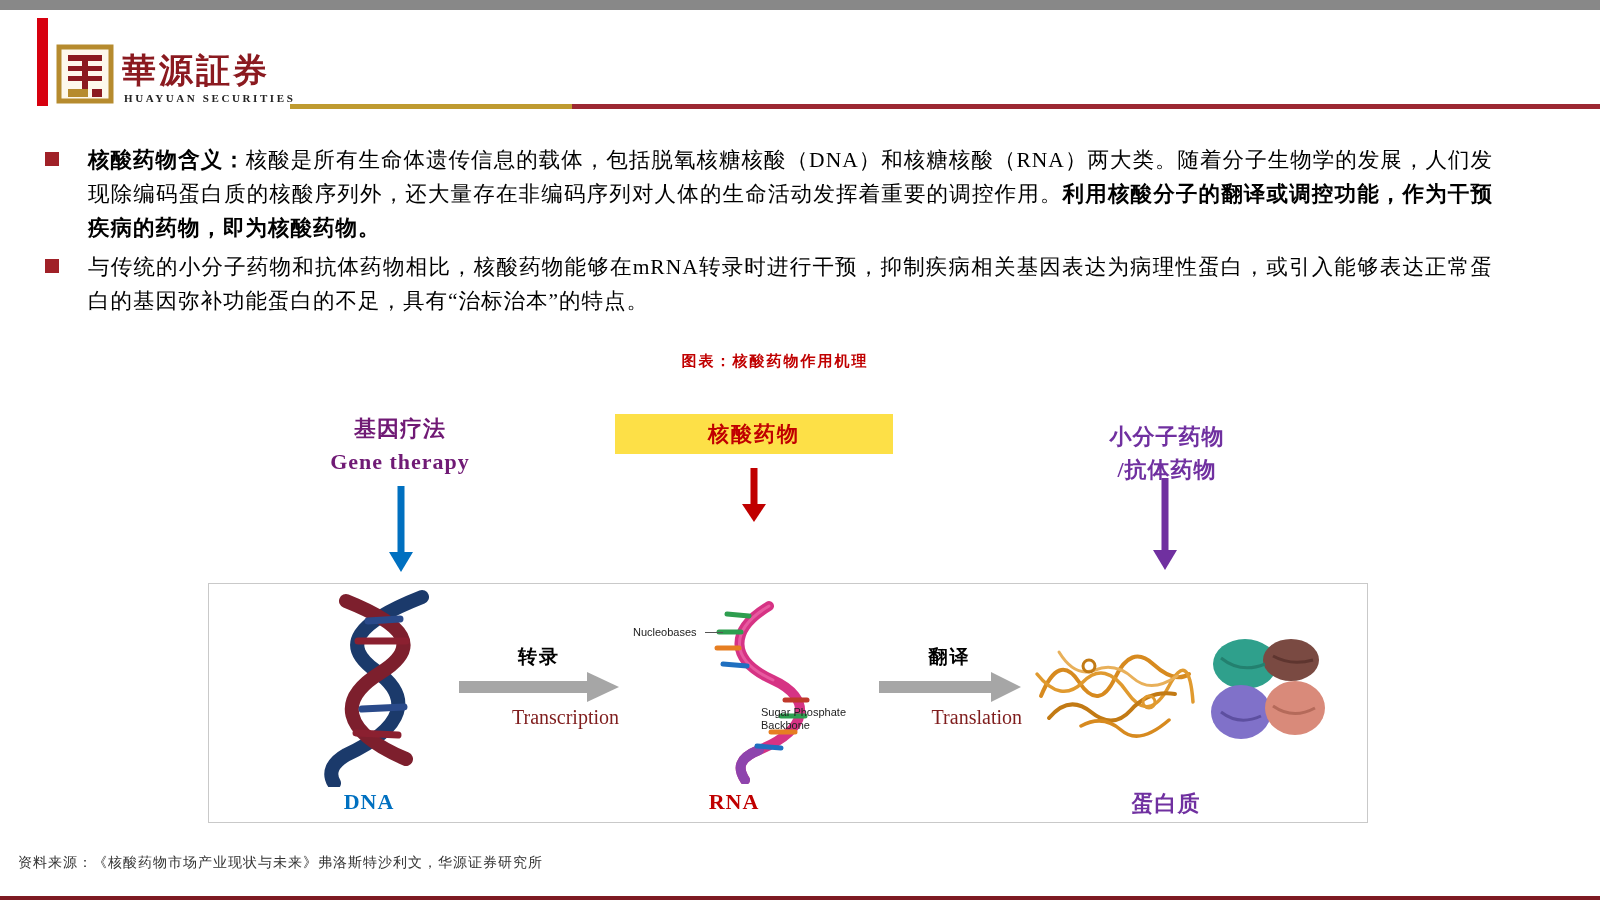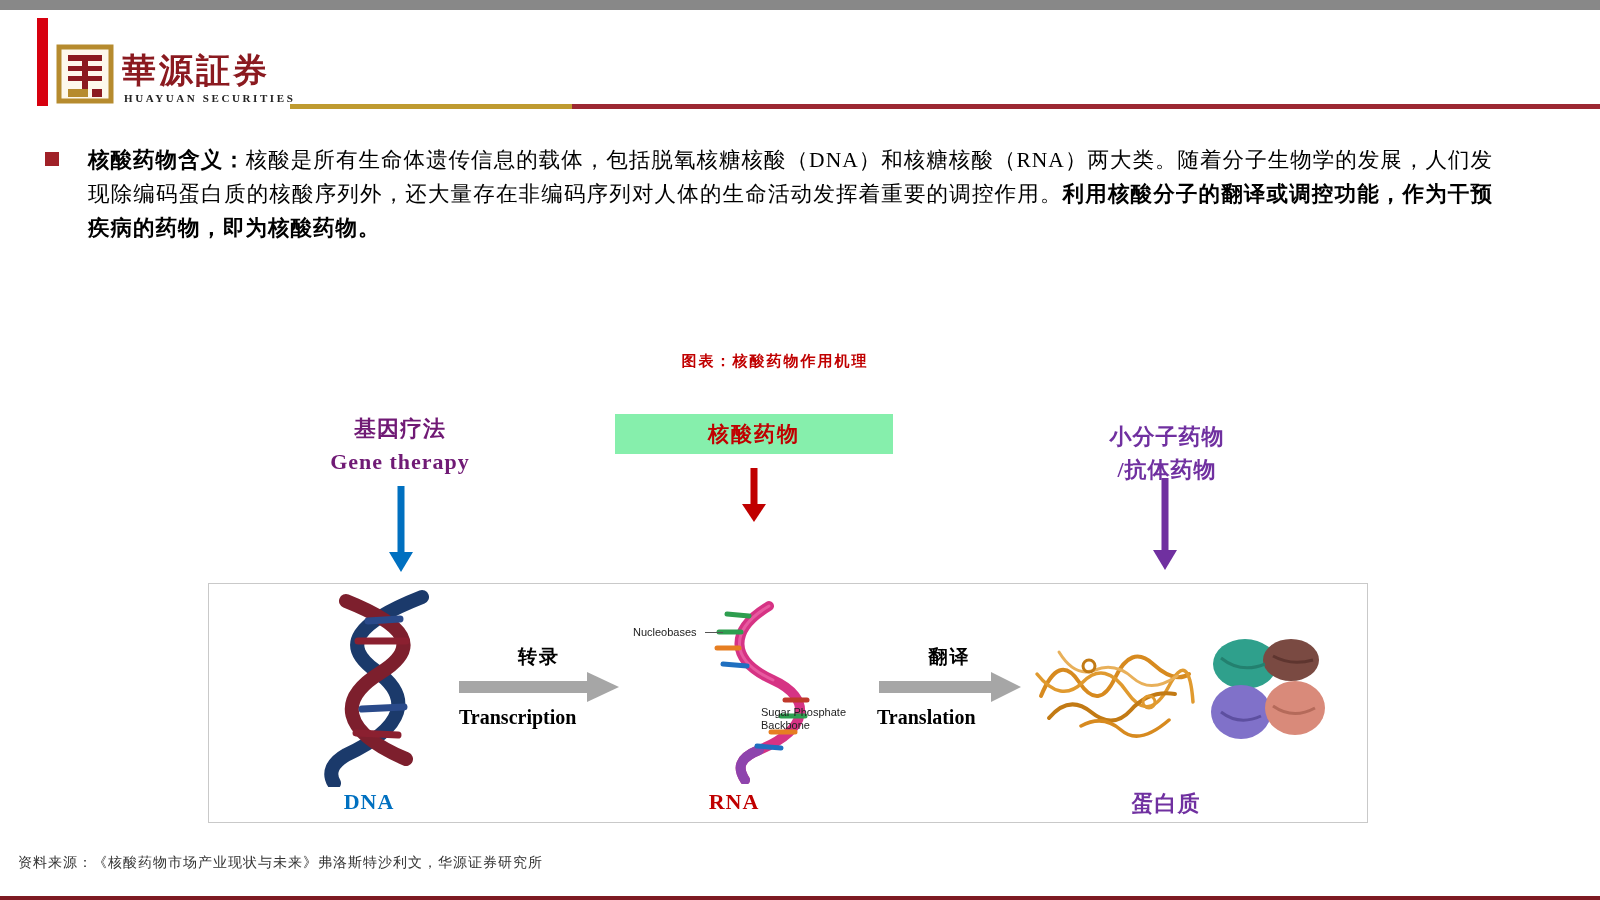--- a/index.html
+++ b/index.html
@@ -23,30 +23,30 @@
   .bullet p b { font-weight:bold; }
   .bullet1 { top:133px; }
   .bullet2 { top:240px; }
 
   
   .fig-caption { position:absolute; left:0; top:342px; width:1550px; text-align:center; font-size:15px; font-weight:bold; color:#c00000; letter-spacing:2px; }
 
   .col-head { position:absolute; text-align:center; font-weight:bold; font-size:22px; line-height:33px; letter-spacing:1px; }
   .col-left { left:300px; top:402px; width:200px; color:#701a75; }
   .col-right { left:1062px; top:410px; width:210px; color:#7030a0; }
-  .center-box { position:absolute; left:615px; top:404px; width:278px; height:40px; background:#86efac; text-align:center; line-height:40px; font-size:21px; font-weight:bold; color:#c00000; letter-spacing:2px; }
+  .center-box { position:absolute; left:615px; top:404px; width:278px; height:40px; background:#fde047; text-align:center; line-height:40px; font-size:21px; font-weight:bold; color:#c00000; letter-spacing:2px; }
   .center-note { position:absolute; left:622px; top:514px; width:248px; text-align:center; font-size:17px; line-height:26px; font-weight:bold; color:#c00000; }
 
   .v-arrow { position:absolute; }
 
   
   .diagram-box { position:absolute; left:208px; top:573px; width:1160px; height:240px; border:1px solid #c9c9c9; background:#fff; }
   .diagram-box .abs { position:absolute; }
   .step-cn { font-size:19px; font-weight:bold; color:#000; text-align:center; letter-spacing:2px; }
-  .step-en { font-size:20px; font-weight:bold; color:#000000; text-align:left; }
+  .step-en { font-size:20px; font-weight:normal; color:#7f1d1d; text-align:right; }
   .node-label { font-size:22px; font-weight:bold; text-align:center; letter-spacing:1px; }
   .lab-dna { color:#0070c0; }
   .lab-rna { color:#c00000; }
   .lab-pro { color:#7030a0; }
   .tiny-note { font-family:"Liberation Sans", sans-serif; font-size:11px; color:#222; line-height:13px; }
 
   
   .source { position:absolute; left:18px; top:844px; font-size:14px; color:#333; letter-spacing:1px; }
   .bottom-bar { position:absolute; left:0; top:886px; width:1600px; height:14px; background:#7e1a22; }
 </style>
@@ -68,20 +68,24 @@
   <div class="brand-cn">華源証券</div>
   <div class="brand-en">HUAYUAN SECURITIES</div>
   <div class="divider">
     <span class="gold"></span>
     <span class="maroon"></span>
   </div>
 
   <div class="bullet bullet1">
     <span class="sq"></span>
     <p><b>核酸药物含义：</b><span>核酸是所有生命体遗传信息的载体，包括脱氧核糖核酸（DNA）和核糖核酸（RNA）两大类。随着分子生物学的发展，人们发现除编码蛋白质的核酸序列外，还大量存在非编码序列对人体的生命活动发挥着重要的调控作用。</span><b>利用核酸分子的翻译或调控功能，作为干预疾病的药物，即为核酸药物。</b></p>
+  </div>
+  <div class="bullet bullet2">
+    <span class="sq"></span>
+    <p><b></b><span>与传统的小分子药物和抗体药物相比，核酸药物能够在mRNA转录时进行干预，抑制疾病相关基因表达为病理性蛋白，或引入能够表达正常蛋白的基因弥补功能蛋白的不足，具有“治标治本”的特点。</span><b></b></p>
   </div>
 
   <div class="fig-caption">图表：核酸药物作用机理</div>
 
   <div class="col-head col-left">
     <div>基因疗法</div>
     <div>Gene therapy</div>
   </div>
   <div class="center-box">核酸药物</div>
   <div class="col-head col-right">

